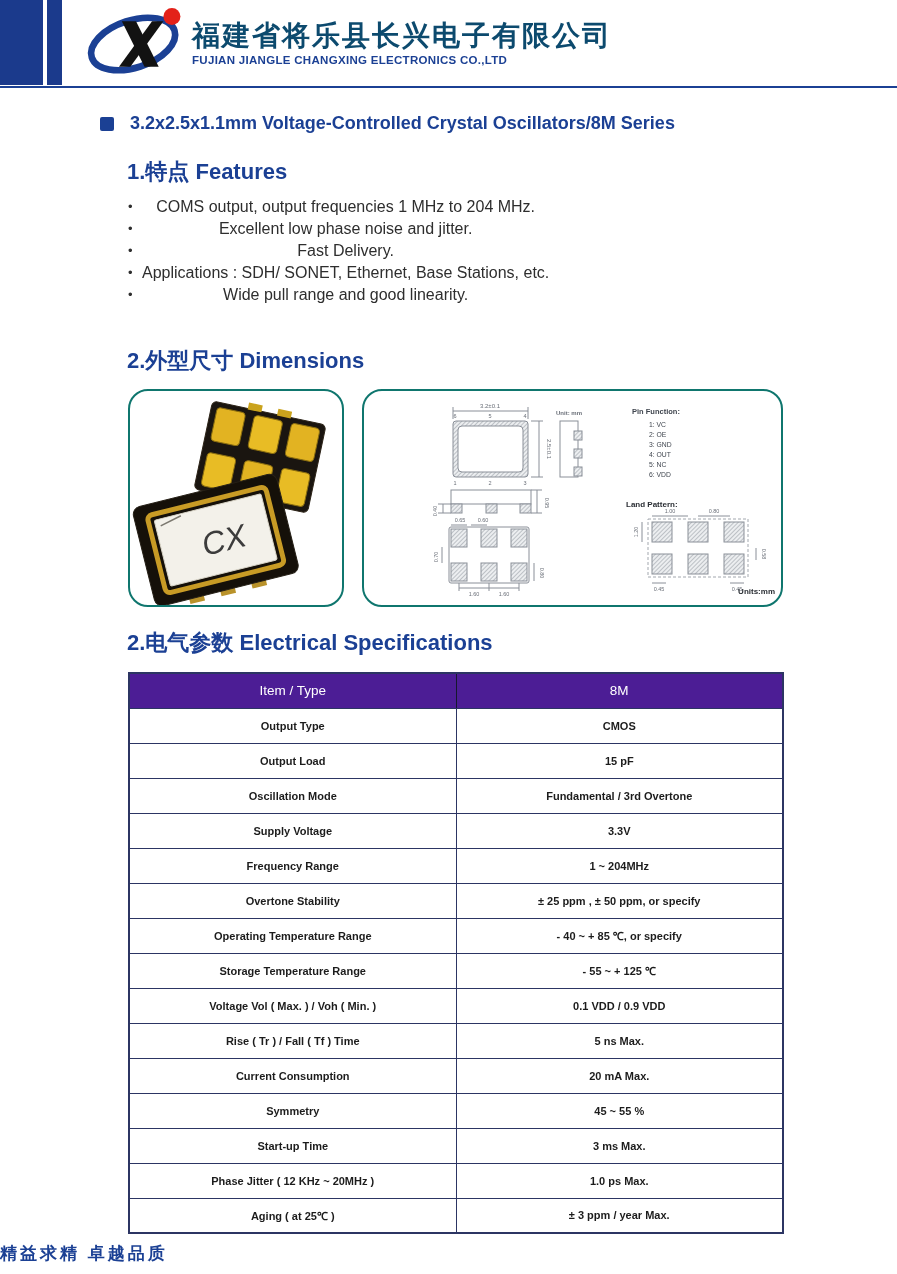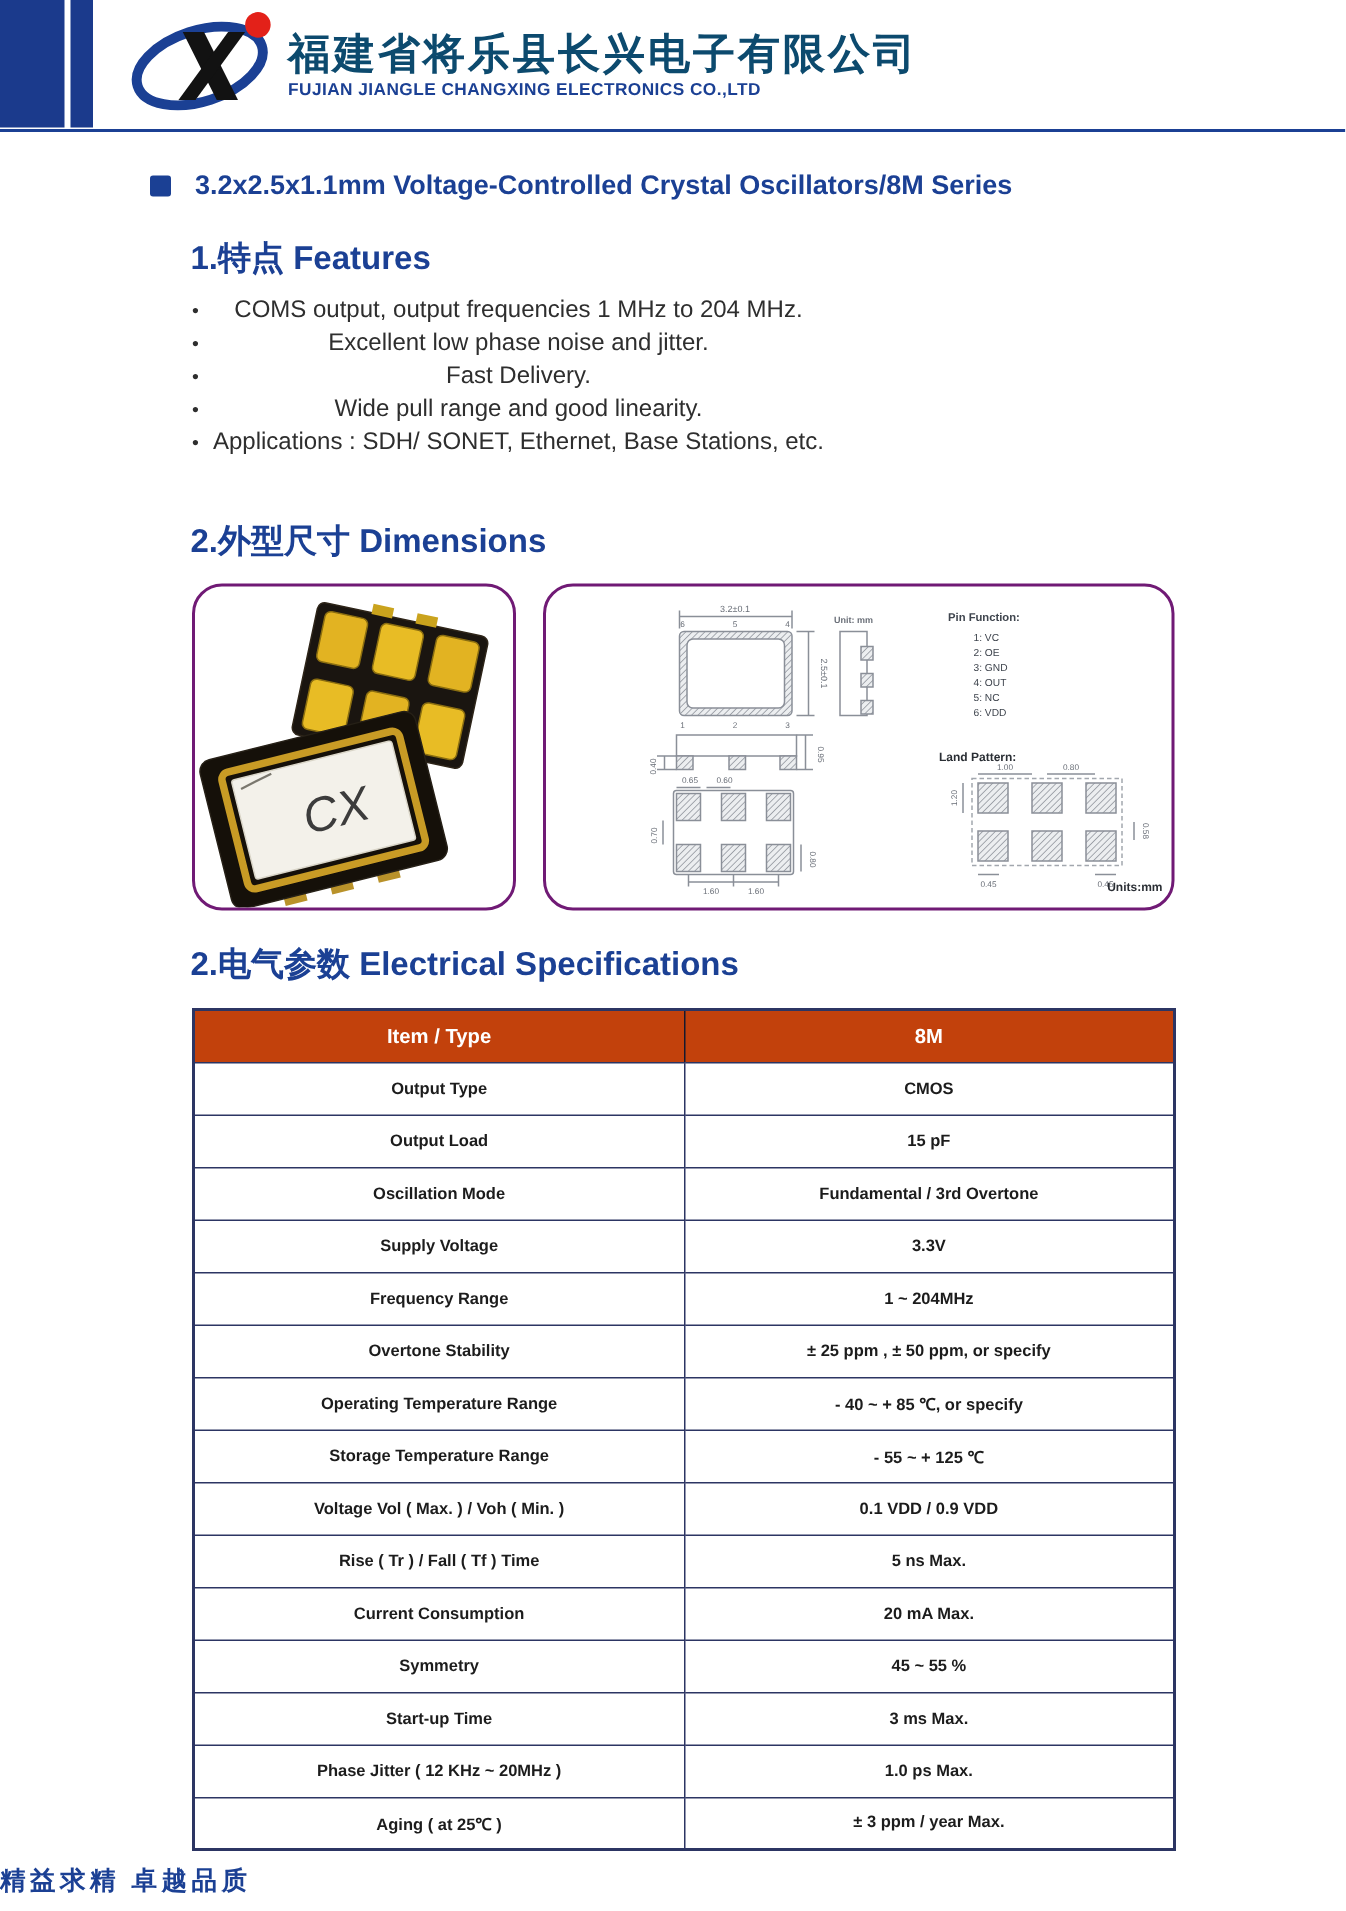--- a/index.html
+++ b/index.html
@@ -26,29 +26,29 @@
   .h-features { top:157px; }
   .h-dims { top:346px; }
   .h-elec { top:628px; }
 
   
   .features-list { position:absolute; left:128px; top:196px; }
   .features-list li { list-style:none; position:relative; padding-left:14px; font-size:16px; color:#2e2e2e; line-height:22px;text-align:center; }
   .features-list li::before { content:"•"; position:absolute; left:0; top:0; font-size:13px; color:#2e2e2e; }
 
   
-  .dim-box { position:absolute; top:389px; height:218px; border:2px solid #701a75; border-radius:20px; background:#fff; overflow:hidden; }
+  .dim-box { position:absolute; top:389px; height:218px; border:2px solid #0f766e; border-radius:20px; background:#fff; overflow:hidden; }
   .box-photo { left:128px; width:216px; }
   .box-drawing { left:362px; width:421px; }
 
   
   .spec-table { position:absolute; left:128px; top:672px; width:656px; border-collapse:collapse; table-layout:fixed; }
   .spec-table th, .spec-table td { border:1px solid #2c3563; height:35px; text-align:center; vertical-align:middle; }
   .spec-table { border:2px solid #2c3563; }
-  .spec-table th { background:#c2410c; color:#ffffff; font-size:13.5px; font-weight:700; border-left-color:#15182e; border-right-color:#15182e; }
+  .spec-table th { background:#4c1d95; color:#ffffff; font-size:13.5px; font-weight:400; border-left-color:#15182e; border-right-color:#15182e; }
   .spec-table td { font-size:11px; font-weight:700; color:#1c1c1c; background:#fff; }
 
   
   .footer-slogan { position:absolute; left:0; top:1242px; width:897px; font-size:17px; font-weight:700; color:#1b4094; letter-spacing:3px; }
 
   svg text { font-family:"Liberation Sans", sans-serif; }
 </style>
 </head>
 <body>
 
@@ -77,22 +77,22 @@
   <div class="title-row">
     <div class="title-sq"></div>
     <div class="page-title">3.2x2.5x1.1mm Voltage-Controlled Crystal Oscillators/8M Series</div>
   </div>
 
   <div class="sec-heading h-features">1.特点 Features</div>
   <ul class="features-list">
     <li>COMS output, output frequencies 1 MHz to 204 MHz.</li>
     <li>Excellent low phase noise and jitter.</li>
     <li>Fast Delivery.</li>
+    <li>Applications : SDH/ SONET, Ethernet, Base Stations, etc.</li>
     <li>Wide pull range and good linearity.</li>
-    <li>Applications : SDH/ SONET, Ethernet, Base Stations, etc.</li>
   </ul>
 
   <div class="sec-heading h-dims">2.外型尺寸 Dimensions</div>
 
   <div class="dim-box box-photo">
     <svg viewBox="0 0 212 214" width="212" height="214">
 
       <g transform="translate(130,66) rotate(12)">
         <rect x="-58" y="-45" width="116" height="90" rx="5" fill="#1a1510" stroke="#2e2519" stroke-width="1"></rect>
         <rect x="-22" y="-51" width="14" height="7" fill="#caa31d"></rect>

